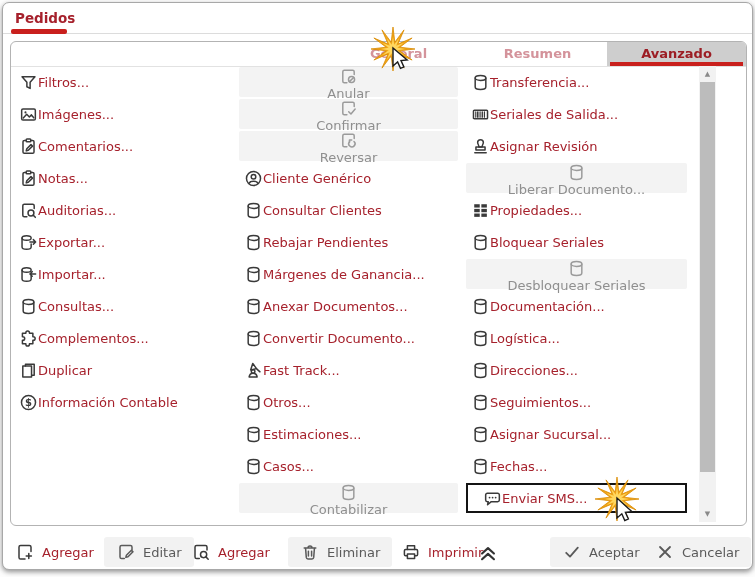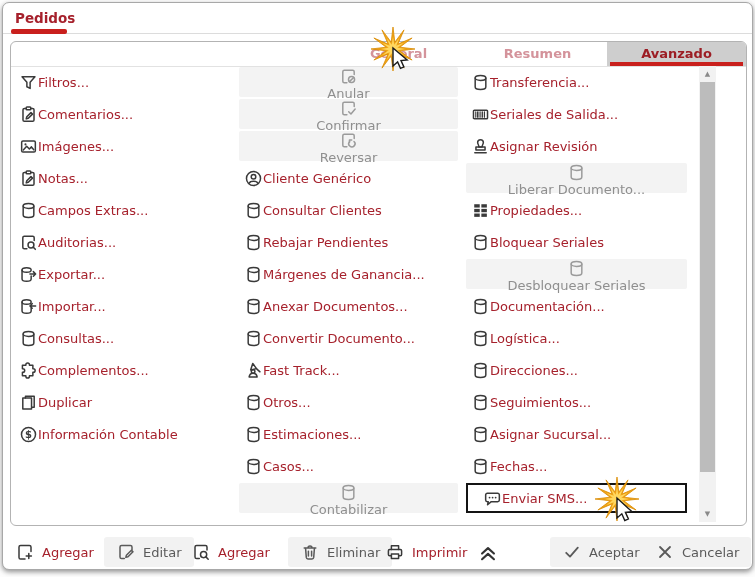--- a/index.html
+++ b/index.html
@@ -64,55 +64,46 @@
             <span class="mi-icon">
               <svg class="ic" viewBox="0 0 20 20" fill="none" stroke="currentColor" stroke-width="1.5" stroke-linecap="round" stroke-linejoin="round">
                 <path d="M3.2,4 h13.6 l-5.1,5.8 v6.4 l-3.4,-1.7 v-4.7 z"></path>
               </svg>
             </span>
             <span class="mi-label">Filtros...</span>
           </div>
           <div class="menu-item">
             <span class="mi-icon">
               <svg class="ic" viewBox="0 0 20 20" fill="none" stroke="currentColor" stroke-width="1.5" stroke-linecap="round" stroke-linejoin="round">
+                <rect x="2.8" y="4.2" width="14.4" height="11.6" rx="1.4"></rect>
+                <circle cx="6.8" cy="7.8" r="1.1" fill="currentColor" stroke="none"></circle>
+                <path d="M4.5,13.6 l3.6,-3.8 l2.8,2.8 l2.2,-2.2 l2.4,3"></path>
+              </svg>
+            </span>
+            <span class="mi-label">Imágenes...</span>
+          </div>
+          <div class="menu-item">
+            <span class="mi-icon">
+              <svg class="ic" viewBox="0 0 20 20" fill="none" stroke="currentColor" stroke-width="1.5" stroke-linecap="round" stroke-linejoin="round">
                 <rect x="4.2" y="3.6" width="11.6" height="13.6" rx="1.4"></rect>
                 <rect x="7.6" y="2.2" width="4.8" height="2.8" rx="0.8" fill="#fff"></rect>
                 <path d="M8.2,12.4 l4.4,-4.4 l1.6,1.6 l-4.4,4.4 l-2.2,0.6 z"></path>
               </svg>
             </span>
             <span class="mi-label">Comentarios...</span>
           </div>
           <div class="menu-item">
             <span class="mi-icon">
               <svg class="ic" viewBox="0 0 20 20" fill="none" stroke="currentColor" stroke-width="1.5" stroke-linecap="round" stroke-linejoin="round">
-                <rect x="2.8" y="4.2" width="14.4" height="11.6" rx="1.4"></rect>
-                <circle cx="6.8" cy="7.8" r="1.1" fill="currentColor" stroke="none"></circle>
-                <path d="M4.5,13.6 l3.6,-3.8 l2.8,2.8 l2.2,-2.2 l2.4,3"></path>
-              </svg>
-            </span>
-            <span class="mi-label">Imágenes...</span>
-          </div>
-          <div class="menu-item">
-            <span class="mi-icon">
-              <svg class="ic" viewBox="0 0 20 20" fill="none" stroke="currentColor" stroke-width="1.5" stroke-linecap="round" stroke-linejoin="round">
                 <rect x="4.2" y="3.6" width="11.6" height="13.6" rx="1.4"></rect>
                 <rect x="7.6" y="2.2" width="4.8" height="2.8" rx="0.8" fill="#fff"></rect>
                 <path d="M8.2,12.4 l4.4,-4.4 l1.6,1.6 l-4.4,4.4 l-2.2,0.6 z"></path>
               </svg>
             </span>
             <span class="mi-label">Notas...</span>
-          </div>
-          <div class="menu-item">
-            <span class="mi-icon">
-              <svg class="ic" viewBox="0 0 20 20" fill="none" stroke="currentColor" stroke-width="1.5" stroke-linecap="round" stroke-linejoin="round">
-                <ellipse cx="10" cy="5.2" rx="5.6" ry="2.6"></ellipse>
-                <path d="M4.4,5.2 v9.6 c0,1.5 2.5,2.6 5.6,2.6 s5.6,-1.1 5.6,-2.6 v-9.6"></path>
-              </svg>
-            </span>
-            <span class="mi-label">Campos Extras...</span>
           </div>
           <div class="menu-item">
             <span class="mi-icon">
               <svg class="ic" viewBox="0 0 20 20" fill="none" stroke="currentColor" stroke-width="1.5" stroke-linecap="round" stroke-linejoin="round">
                 <path d="M16,8 V5 a1.6,1.6 0 0,0 -1.6,-1.6 H5.6 A1.6,1.6 0 0,0 4,5 v10 a1.6,1.6 0 0,0 1.6,1.6 H8.3"></path>
                 <circle cx="12.6" cy="12.6" r="3.1"></circle>
                 <path d="M14.9,14.9 l2.3,2.3"></path>
               </svg>
             </span>
             <span class="mi-label">Auditorias...</span>
@@ -484,21 +475,21 @@
         <div class="footer-btn gray" style="left: 285px;">
           <span class="mi-icon">
             <svg class="ic" viewBox="0 0 20 20" fill="none" stroke="currentColor" stroke-width="1.5" stroke-linecap="round" stroke-linejoin="round">
               <path d="M4.2,6 h11.6 M8,6 a2,2 0 0,1 4,0"></path>
               <path d="M5.6,6.6 l0.7,8.8 a1.7,1.7 0 0,0 1.7,1.5 h4 a1.7,1.7 0 0,0 1.7,-1.5 l0.7,-8.8"></path>
               <path d="M8.4,9.2 v4.8 M11.6,9.2 v4.8"></path>
             </svg>
           </span>
           <span>Eliminar</span>
         </div>
-        <div class="footer-btn plain" style="left: 382px;">
+        <div class="footer-btn plain" style="left: 398px;">
           <span class="mi-icon">
             <svg class="ic" viewBox="0 0 20 20" fill="none" stroke="currentColor" stroke-width="1.5" stroke-linecap="round" stroke-linejoin="round">
               <rect x="3.4" y="7.6" width="13.2" height="6.2" rx="1.2"></rect>
               <path d="M6.4,7.6 V3.8 h7.2 v3.8"></path>
               <path d="M6.4,12 h7.2 v4.4 H6.4 z" fill="#fff"></path>
             </svg>
           </span>
           <span>Imprimir</span>
         </div>
         <div class="footer-btn icon-only" style="left: 474px;">

